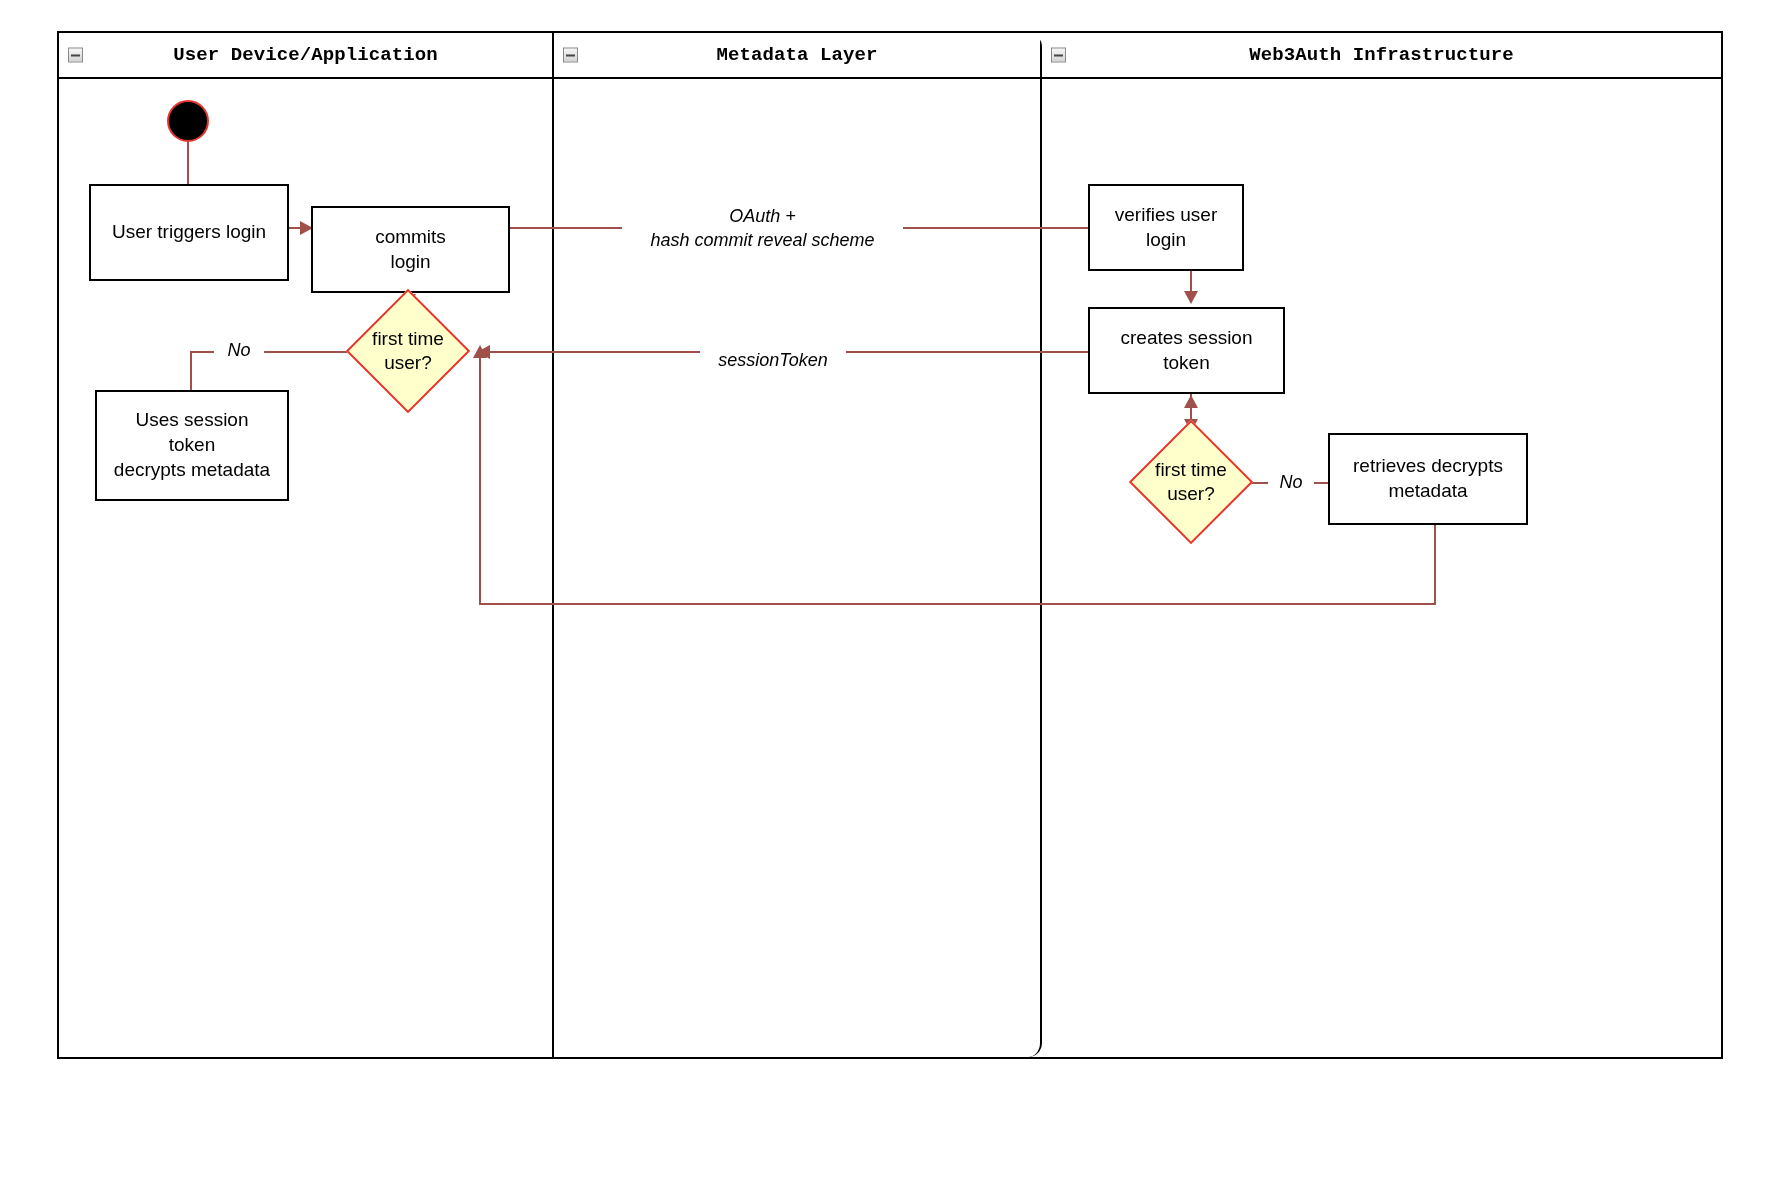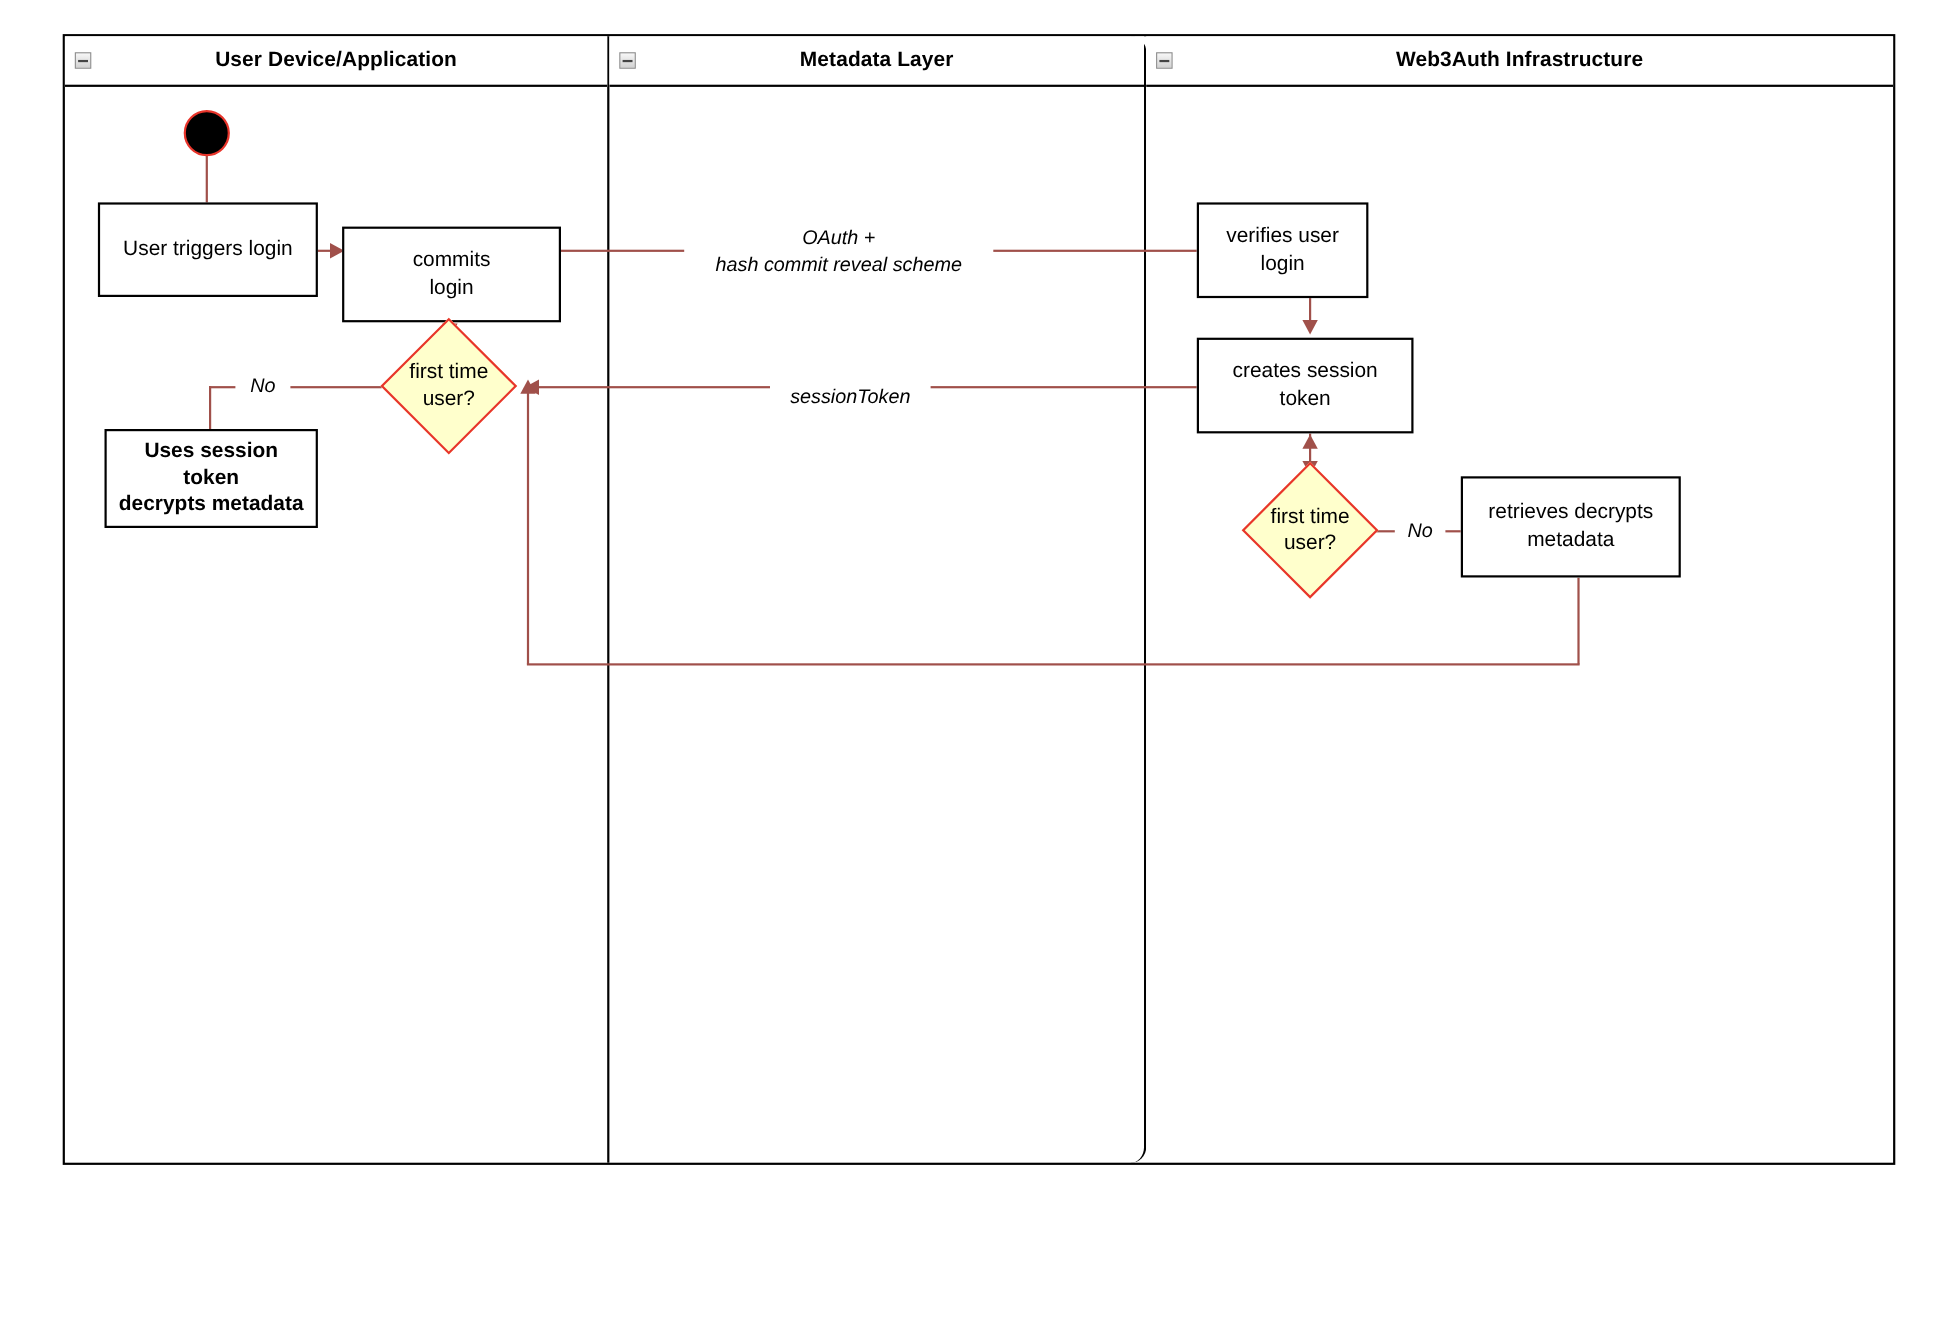--- a/index.html
+++ b/index.html
@@ -12,20 +12,21 @@
     border:2px solid #000;
     box-sizing:border-box;
     background:#fff;
   }
   .lane{
     position:absolute;
     top:0;
     height:100%;
     box-sizing:border-box;
     border-right:2px solid #000;
+    font-family:Liberation Mono, monospace;
   }
   .lane.last{border-right:none;}
   .lane-header{
     position:absolute;
     left:0;right:0;top:0;
     height:46px;
     box-sizing:border-box;
     border-bottom:2px solid #000;
     display:flex;
     align-items:center;
@@ -209,30 +210,30 @@
 hash commit reveal scheme</div>
 
   <div class="edge-label" style="left:700px;top:348px;width:140px;">sessionToken</div>
 
   <div class="edge-label" style="left:214px;top:338px;width:44px;">No</div>
 
   <div class="edge-label" style="left:1268px;top:470px;width:40px;">No</div>
 
   <div class="start-node" style="left:167px;top:100px;width:42px;height:42px;"></div>
 
-  <div class="node" style="left:89px;top:184px;width:200px;height:86px;">User triggers login</div>
+  <div class="node" style="left:89px;top:184px;width:200px;height:97px;">User triggers login</div>
 
   <div class="node" style="left:311px;top:184px;width:199px;height:87px;margin-top:22px;">commits
 login</div>
 
   <div class="decision" style="left:364px;top:307px;width:88px;height:88px;"></div>
   <div class="decision-label" style="left:340px;top:320px;width:136px;height:62px;">first time
 user?</div>
 
-  <div class="node" style="left:95px;top:390px;width:194px;height:90px;font-weight:bold;">Uses session
+  <div class="node" style="left:95px;top:390px;width:194px;height:111px;">Uses session
 token
 decrypts metadata</div>
 
   <div class="node" style="left:1088px;top:184px;width:156px;height:87px;">verifies user login</div>
 
   <div class="node" style="left:1088px;top:307px;width:197px;height:87px;">creates session
 token</div>
 
   <div class="decision" style="left:1147px;top:438px;width:88px;height:88px;"></div>
   <div class="decision-label" style="left:1123px;top:451px;width:136px;height:62px;">first time

